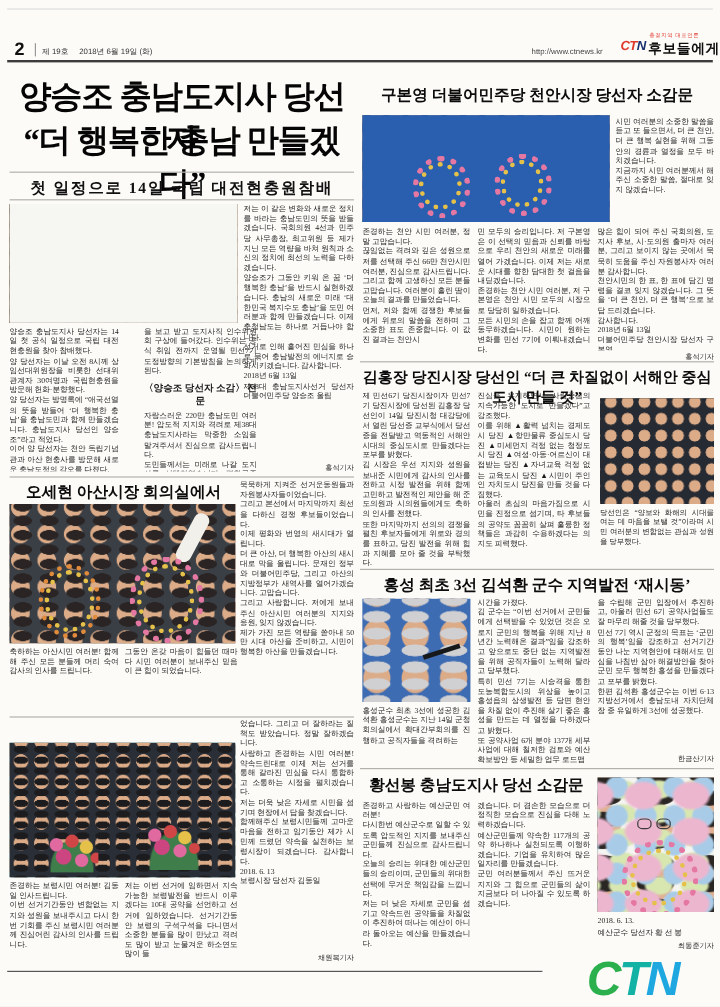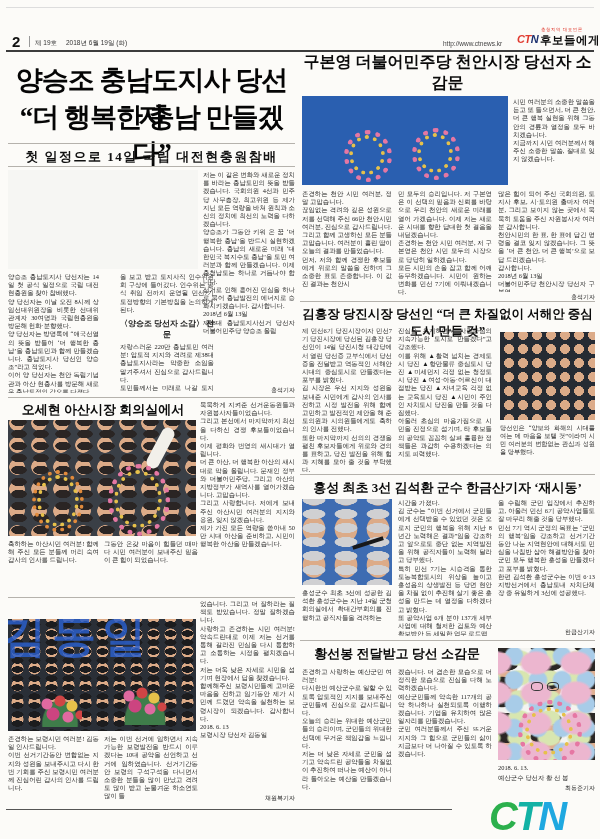--- a/index.html
+++ b/index.html
@@ -152,29 +152,28 @@
   <div class="photo" style="left:8px;top:619px;width:188px;height:112px;background:
          radial-gradient(#1c1c1e 0 48%,transparent 52%) 120px 19px/17px 9px,
          radial-gradient(#dcab88 0 48%,transparent 52%) 120px 24px/17px 17px,
          linear-gradient(#2a2f37,#2a2f37) 103px 44px/54px 68px,
          radial-gradient(#241d1a 0 48%,transparent 52%) 38px 24px/20px 12px,
          radial-gradient(#dcab88 0 48%,transparent 52%) 40px 30px/16px 16px,
          linear-gradient(#f1ede6,#f1ede6) 26px 50px/46px 62px,
          linear-gradient(#3ab5b0,#3ab5b0) 0px 56px/188px 6px,
          linear-gradient(#f3f5f8,#f3f5f8) 0px 0px/188px 62px,
          linear-gradient(#e7e9ec,#dcdfe3);">
-    <div class="p5-txt" style="left:-6px;top:-12px;">김동일</div>
     <div class="bq" style="left:30px;top:76px;width:44px;height:32px;"></div>
     <div class="bq" style="left:112px;top:68px;width:50px;height:38px;"></div>
   </div>
   <div class="abs bt" style="left:8px;top:735px;width:91px;height:68px;">존경하는 보령시민 여러분! 김동일 인사드립니다.
 이번 선거기간동안 변함없는 지지와 성원을 보내주시고 다시 한 번 기회를 주신 보령시민 여러분께 진심어린 감사의 인사를 드립니다.</div>
   <div class="abs bt" style="left:104px;top:735px;width:94px;height:68px;">저는 이번 선거에 임하면서 지속가능한 보령발전을 반드시 이루겠다는 10대 공약을 선언하고 선거에 임하였습니다. 선거기간동안 보령의 구석구석을 다니면서 소중한 분들을 많이 만났고 격려도 많이 받고 눈물겨운 하소연도 많이 들</div>
 
-  <div class="abs sh" style="left:300px;top:52px;width:295px;font-size:16px;">구본영 더불어민주당 천안시장 당선자 소감문</div>
+  <div class="abs sh" style="left:300px;top:70px;width:295px;font-size:13px;">구본영 더불어민주당 천안시장 당선자 소감문</div>
   <div class="photo" style="left:302px;top:96px;width:206px;height:89px;background:
          linear-gradient(#2a5fb0,#2a5fb0) 152px 8px/26px 12px,
          radial-gradient(#dcab88 0 48%,transparent 52%) 52px 10px/16px 16px,
          linear-gradient(#1e3050,#1e3050) 38px 26px/46px 63px,
          radial-gradient(#dcab88 0 48%,transparent 52%) 120px 8px/16px 16px,
          linear-gradient(#efe9df,#efe9df) 105px 24px/48px 65px,
          radial-gradient(#6b7686 0 48%,transparent 55%) 5px 30px/20px 30px,
          radial-gradient(#8a93a0 0 48%,transparent 55%) 178px 32px/22px 34px,
          linear-gradient(#f0f4f6,#f0f4f6) 0px 0px/206px 16px,
          linear-gradient(#dde4e9,#c2cad2);">
@@ -214,41 +213,41 @@
          linear-gradient(#2d323a,#2d323a) 48px 22px/36px 66px,
          linear-gradient(#cfcfcb,#cfcfcb) 29px 53px/38px 26px,
          linear-gradient(#f7f6f2,#f7f6f2) 30px 54px/36px 24px,
          radial-gradient(#cc4455 0 48%,transparent 55%) 12px 34px/8px 8px,
          radial-gradient(#cc4455 0 48%,transparent 55%) 76px 30px/8px 8px,
          linear-gradient(#3aa7a0,#3aa7a0) 88px 0px/7px 88px,
          linear-gradient(#d9dcdf,#c7cbcf);"></div>
   <div class="abs cap" style="left:500px;top:424px;width:95px;height:46px;">당선인은 “양보와 화해의 시대를 여는 데 마음을 보탤 것”이라며 시민 여러분의 변함없는 관심과 성원을 당부했다.</div>
 
   <div class="rule" style="left:300px;top:474px;width:295px;"></div>
-  <div class="abs sh" style="left:300px;top:479px;width:295px;font-size:13px;">홍성 최초 3선 김석환 군수 한금산기자 ‘재시동’</div>
+  <div class="abs sh" style="left:300px;top:479px;width:295px;font-size:13px;">홍성 최초 3선 김석환 군수 지역발전 ‘재시동’</div>
   <div class="photo" style="left:302px;top:499px;width:90px;height:86px;background:
          radial-gradient(#d0d0d2 0 48%,transparent 52%) 28px 8px/32px 14px,
          radial-gradient(#dcab88 0 48%,transparent 52%) 28px 12px/32px 36px,
          linear-gradient(#3e6cb2,#3e6cb2) 14px 46px/60px 40px,
          radial-gradient(#15161a 0 48%,transparent 52%) 50px 42px/10px 10px,
          linear-gradient(#eceeef,#dde0e2);">
     <div style="left:50px;top:42px;width:32px;height:4px;background:#17181a;transform:rotate(-18deg);"></div>
   </div>
   <div class="abs bt" style="left:302px;top:589px;width:90px;height:46px;">홍성군수 최초 3선에 성공한 김석환 홍성군수는 지난 14일 군청 회의실에서 확대간부회의를 진행하고 공직자들을 격려하는</div>
   <div class="abs bt" style="left:398px;top:499px;width:94px;height:137px;">시간을 가졌다.
 김 군수는 “이번 선거에서 군민들에게 선택받을 수 있었던 것은 오로지 군민의 행복을 위해 지난 8년간 노력해온 결과”임을 강조하고 앞으로도 중단 없는 지역발전을 위해 공직자들이 노력해 달라고 당부했다.
 특히 민선 7기는 시승격을 통한 도농복합도시의 위상을 높이고 홍성읍의 상생발전 등 당면 현안을 차질 없이 추진해 살기 좋은 홍성을 만드는 데 열정을 다하겠다고 밝혔다.
 또 공약사업 6개 분야 137개 세부사업에 대해 철저한 검토와 예산확보방안 등 세밀한 업무 로드맵</div>
   <div class="abs bt" style="left:498px;top:499px;width:97px;height:128px;">을 수립해 군민 입장에서 추진하고, 아울러 민선 6기 공약사업들도 잘 마무리 해줄 것을 당부했다.
 민선 7기 역시 군정의 목표는 ‘군민의 행복’임을 강조하고 선거기간 동안 나눈 지역현안에 대해서도 민심을 나침반 삼아 해결방안을 찾아 군민 모두 행복한 홍성을 만들겠다고 포부를 밝혔다.
 한편 김석환 홍성군수는 이번 6·13 지방선거에서 충남도내 자치단체장 중 유일하게 3선에 성공했다.</div>
   <div class="abs credit" style="left:498px;top:628px;width:97px;">한금산기자</div>
 
   <div class="rule" style="left:300px;top:640px;width:295px;"></div>
-  <div class="abs sh" style="left:302px;top:645px;width:190px;font-size:13px;">황선봉 전달받고 당선 소감문</div>
+  <div class="abs sh" style="left:302px;top:645px;width:190px;font-size:13px;">황선봉 충남도지사 당선 소감문</div>
   <div class="abs bt" style="left:302px;top:668px;width:90px;height:135px;">존경하고 사랑하는 예산군민 여러분!
 다시한번 예산군수로 일할 수 있도록 압도적인 지지를 보내주신 군민들께 진심으로 감사드립니다.
 오늘의 승리는 위대한 예산군민들의 승리이며, 군민들의 위대한 선택에 무거운 책임감을 느낍니다.
 저는 더 낮은 자세로 군민을 섬기고 약속드린 공약들을 차질없이 추진하여 떠나는 예산이 아니라 돌아오는 예산을 만들겠습니다.</div>
   <div class="abs bt" style="left:398px;top:668px;width:94px;height:135px;">겠습니다. 더 겸손한 모습으로 더 정직한 모습으로 진심을 다해 노력하겠습니다.
 예산군민들께 약속한 117개의 공약 하나하나 실천되도록 이행하겠습니다. 기업을 유치하여 많은 일자리를 만들겠습니다.
 군민 여러분들께서 주신 뜨거운 지지와 그 힘으로 군민들의 삶이 지금보다 더 나아질 수 있도록 하겠습니다.</div>
   <div class="photo" style="left:498px;top:648px;width:97px;height:112px;background:
          radial-gradient(#ecb6cf 0 48%,transparent 60%) 58px 0px/40px 30px,
          radial-gradient(#a8cce8 0 48%,transparent 60%) 76px 20px/24px 24px,

